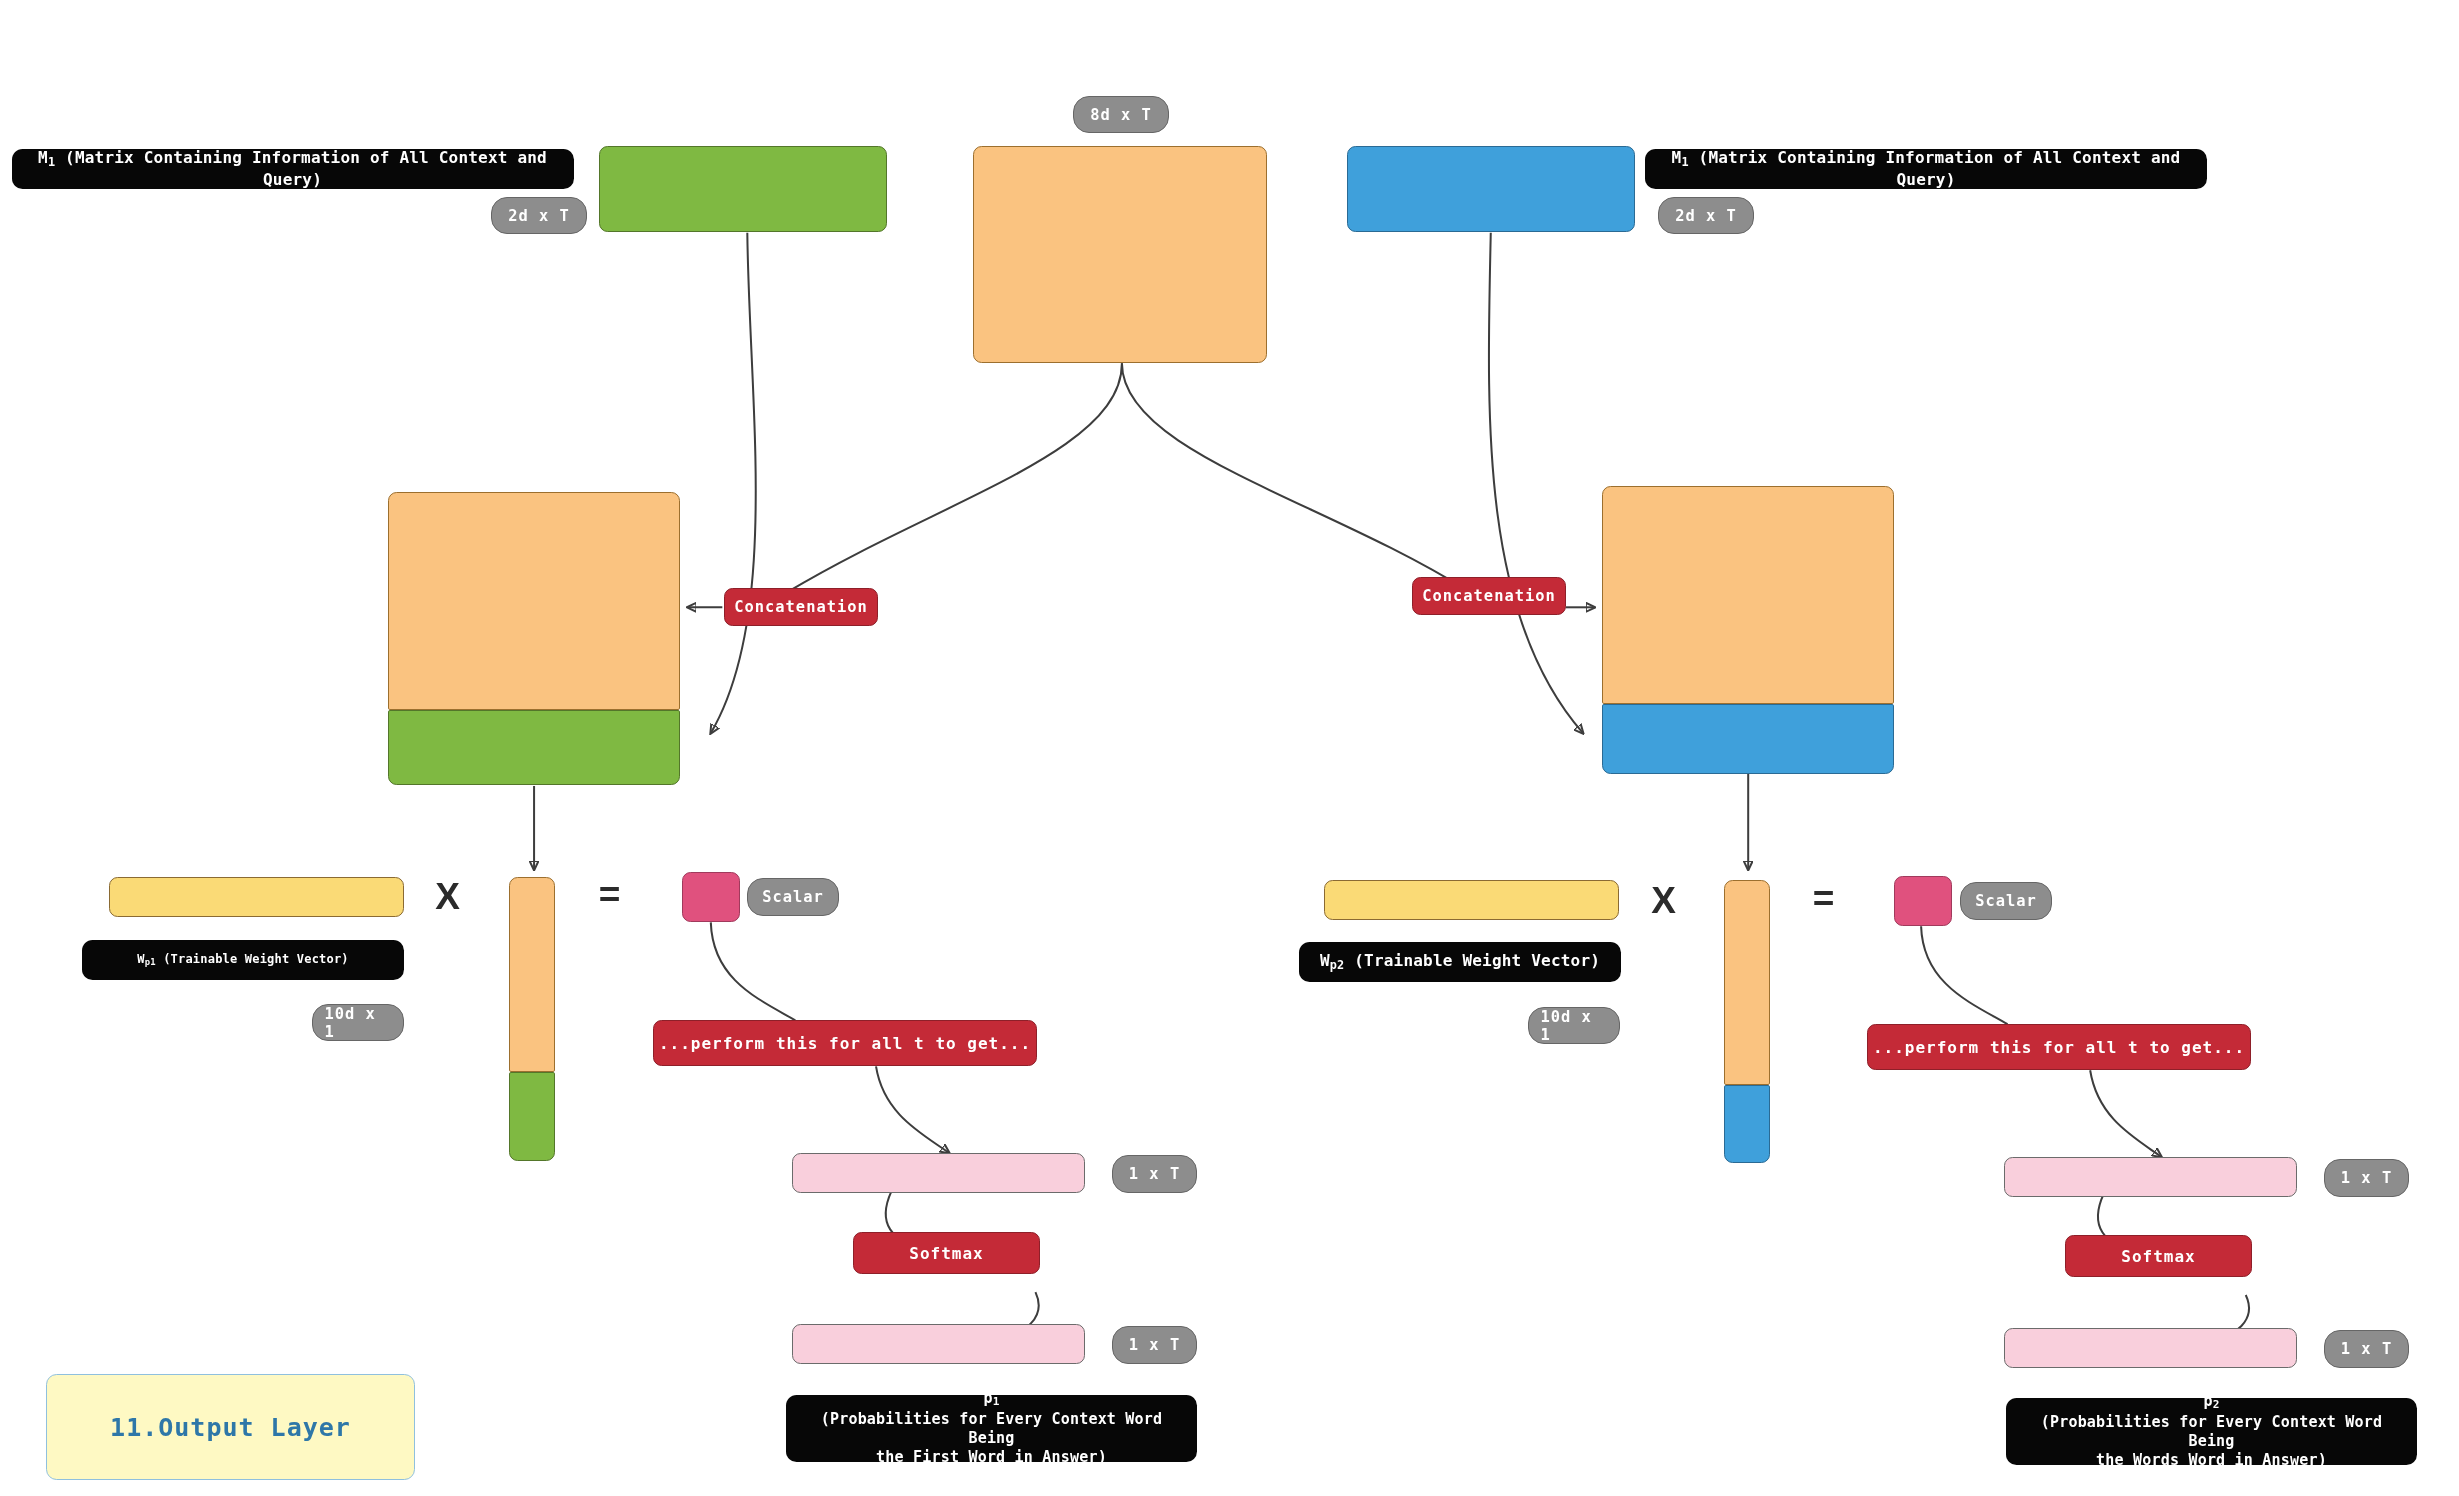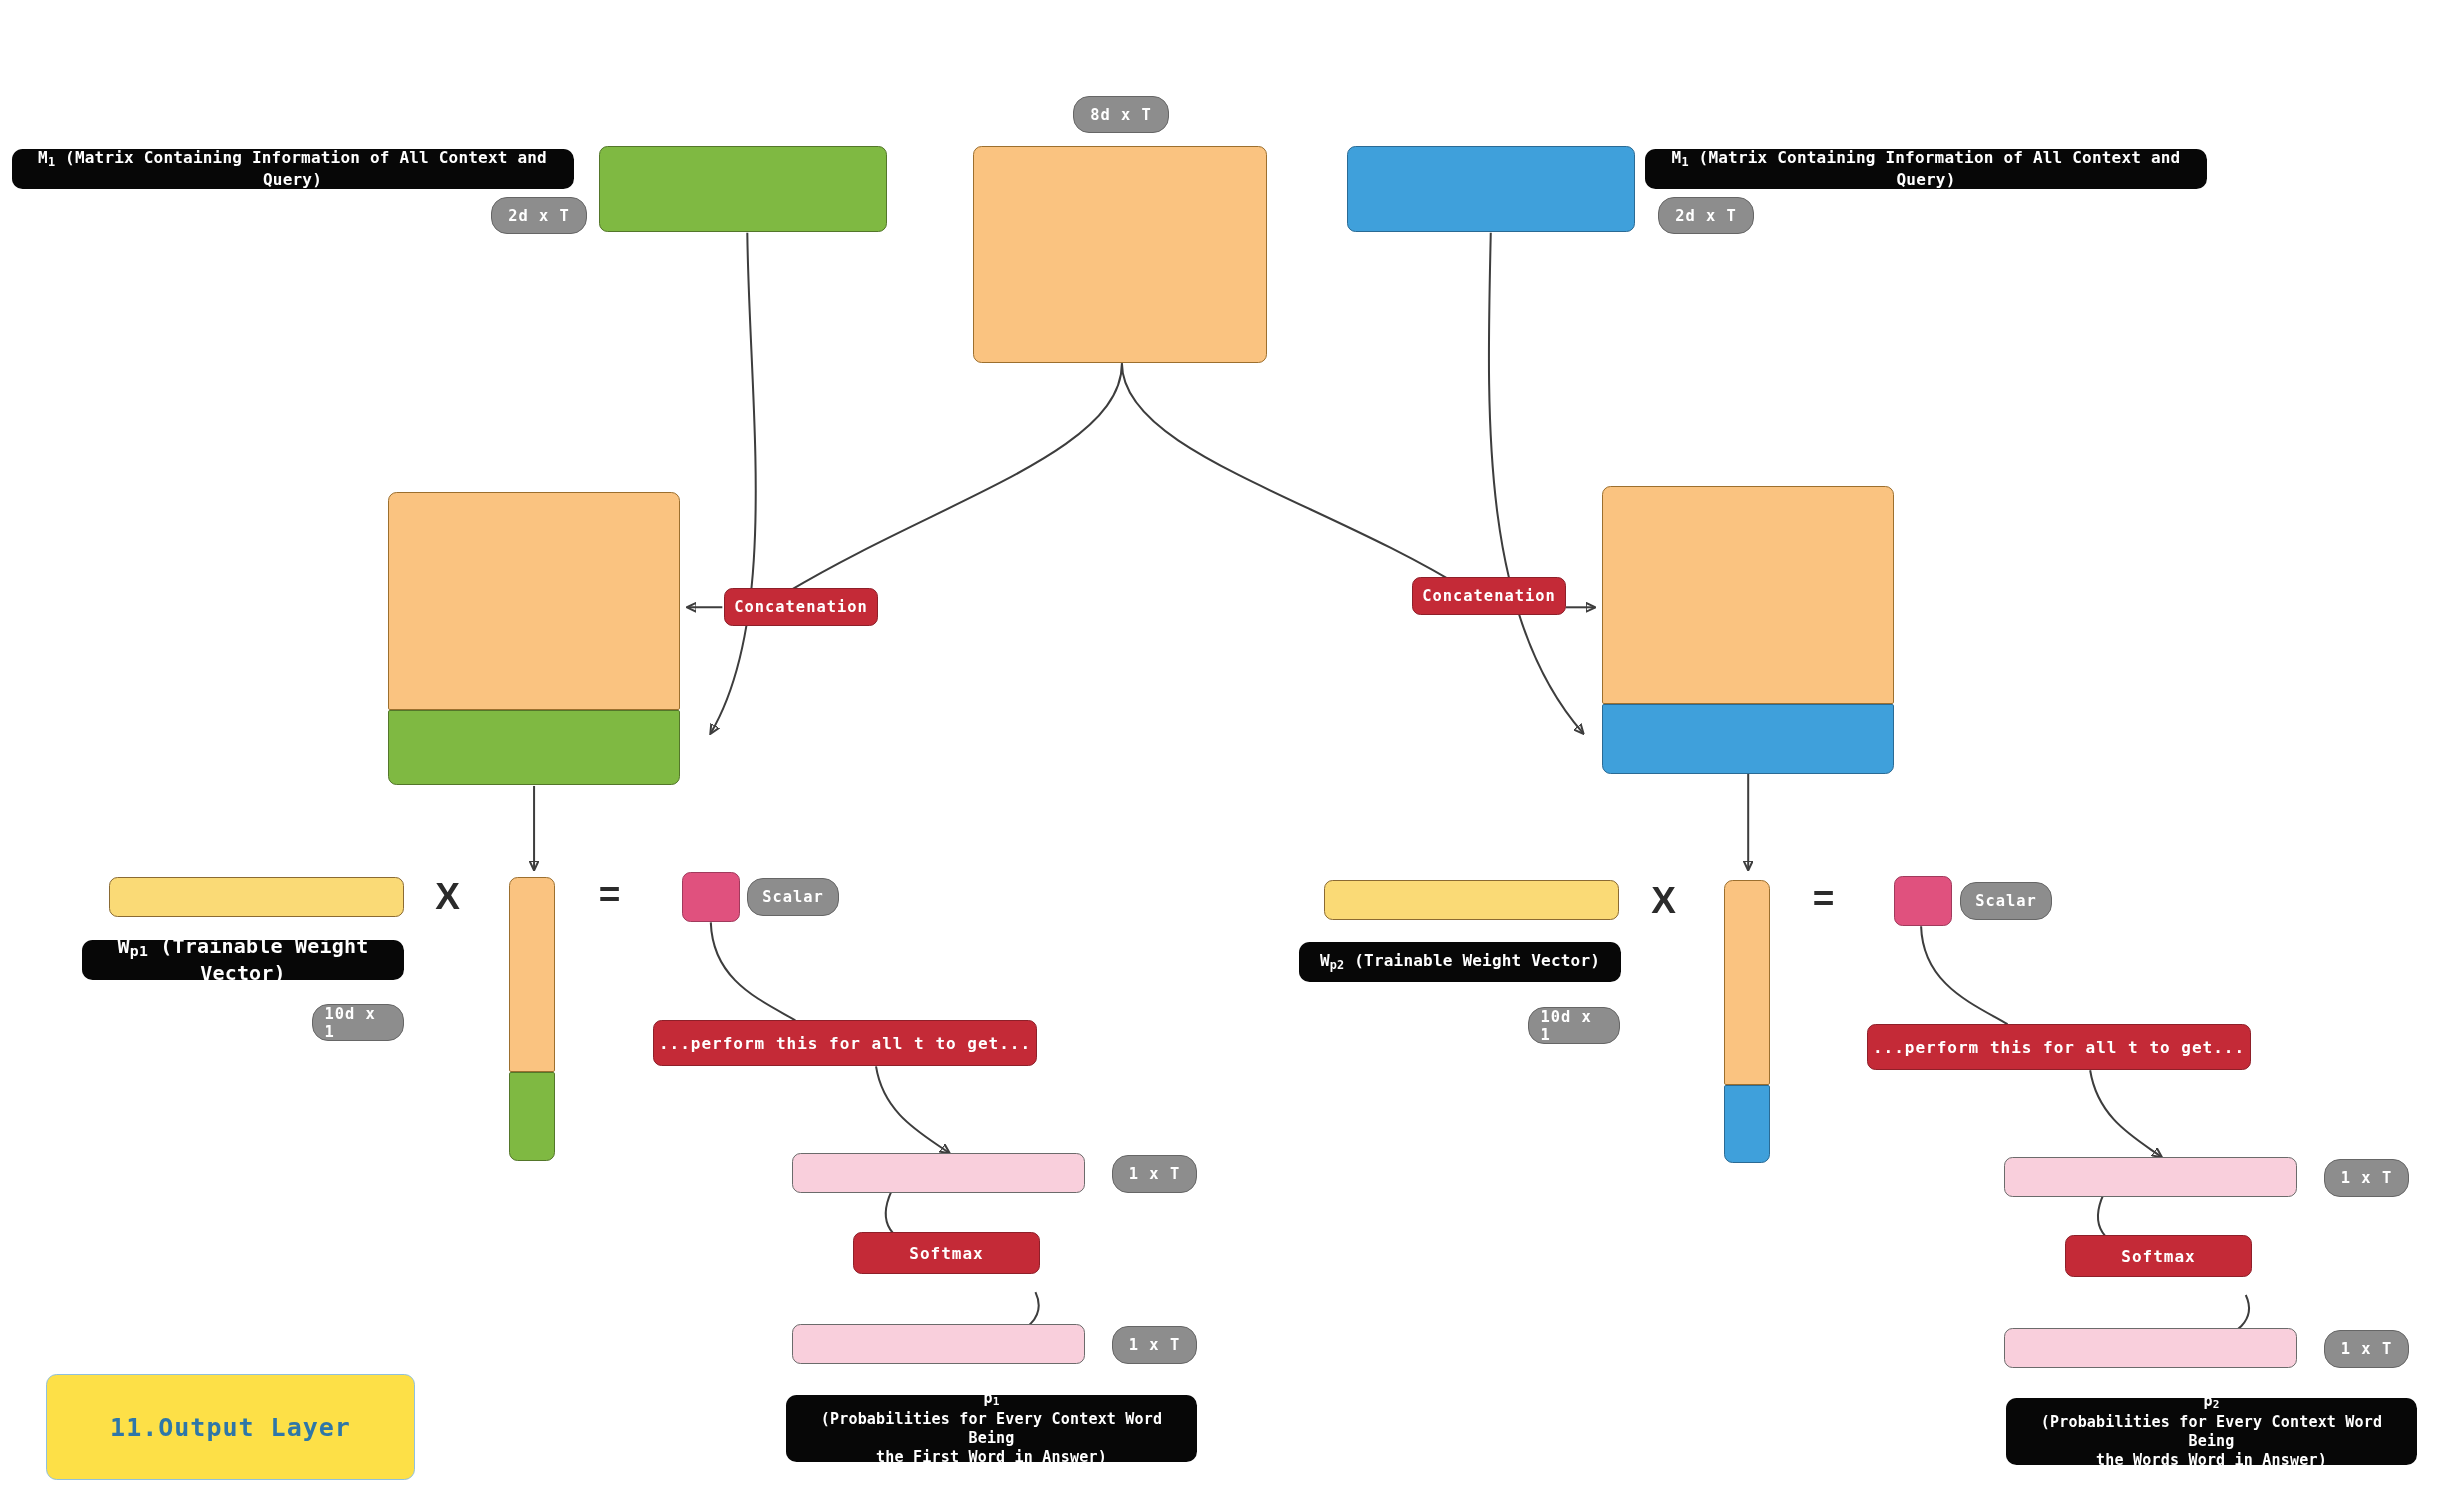--- a/index.html
+++ b/index.html
@@ -42,21 +42,21 @@
     border:1.5px solid #8e1f29;border-radius:8.6px;display:flex;align-items:center;
     justify-content:center;font-weight:700;letter-spacing:1px;
   }
   
   .op{position:absolute;color:#2b2b2b;font-weight:700;
       font-family:"Liberation Sans",sans-serif;display:flex;
       align-items:center;justify-content:center;}
 
   
   .section-box{
-    position:absolute;box-sizing:border-box;background:#fde047;
+    position:absolute;box-sizing:border-box;background:#fef9c3;
     border:1.7px solid #8FC0DE;border-radius:10.6px;display:flex;
     align-items:center;justify-content:center;color:#2E77A8;
     font-weight:700;letter-spacing:1px;
   }
 
   svg.wires{position:absolute;left:0;top:0;width:2459px;height:1497px;
             pointer-events:none;overflow:visible;}
   svg.wires path{fill:none;stroke:#3d3d3d;stroke-width:2.1px;}
   .sub{font-size:.74em;vertical-align:-0.22em;}
   .u{text-decoration:underline;}
@@ -129,21 +129,21 @@
 
   <div class="tag-red" style="left:724px;top:588px;width:154px;height:38px;font-size:15.4px;">Concatenation</div>
 
   <div class="node blk orange stack-top" style="left:1602px;top:486px;width:292px;height:218px;"></div>
   <div class="node blk blue stack-bot" style="left:1602px;top:704px;width:292px;height:70px;"></div>
 
   <div class="tag-red" style="left:1412px;top:577px;width:154px;height:38px;font-size:15.4px;">Concatenation</div>
 
   <div class="node blk yellow" style="left:109px;top:877px;width:295px;height:40px;"></div>
 
-  <div class="tag-black" style="left:82px;top:940px;width:322px;height:40px;font-size:20px;">
+  <div class="tag-black" style="left:82px;top:940px;width:322px;height:40px;font-size:12px;">
     <span><span>W</span><span class="sub">p1</span><span> (Trainable Weight Vector)</span></span>
   </div>
   <div class="tag-gray" style="left:312px;top:1004px;width:92px;height:37px;font-size:15.4px;">10d x 1</div>
 
   <div class="op" style="left:430px;top:874px;width:35px;height:46px;font-size:37px;">X</div>
 
   <div class="node blk orange stack-top" style="left:509px;top:877px;width:46px;height:195px;"></div>
   <div class="node blk green stack-bot" style="left:509px;top:1072px;width:46px;height:89px;"></div>
 
   <div class="op" style="left:592px;top:872px;width:35px;height:46px;font-size:37px;">=</div>

